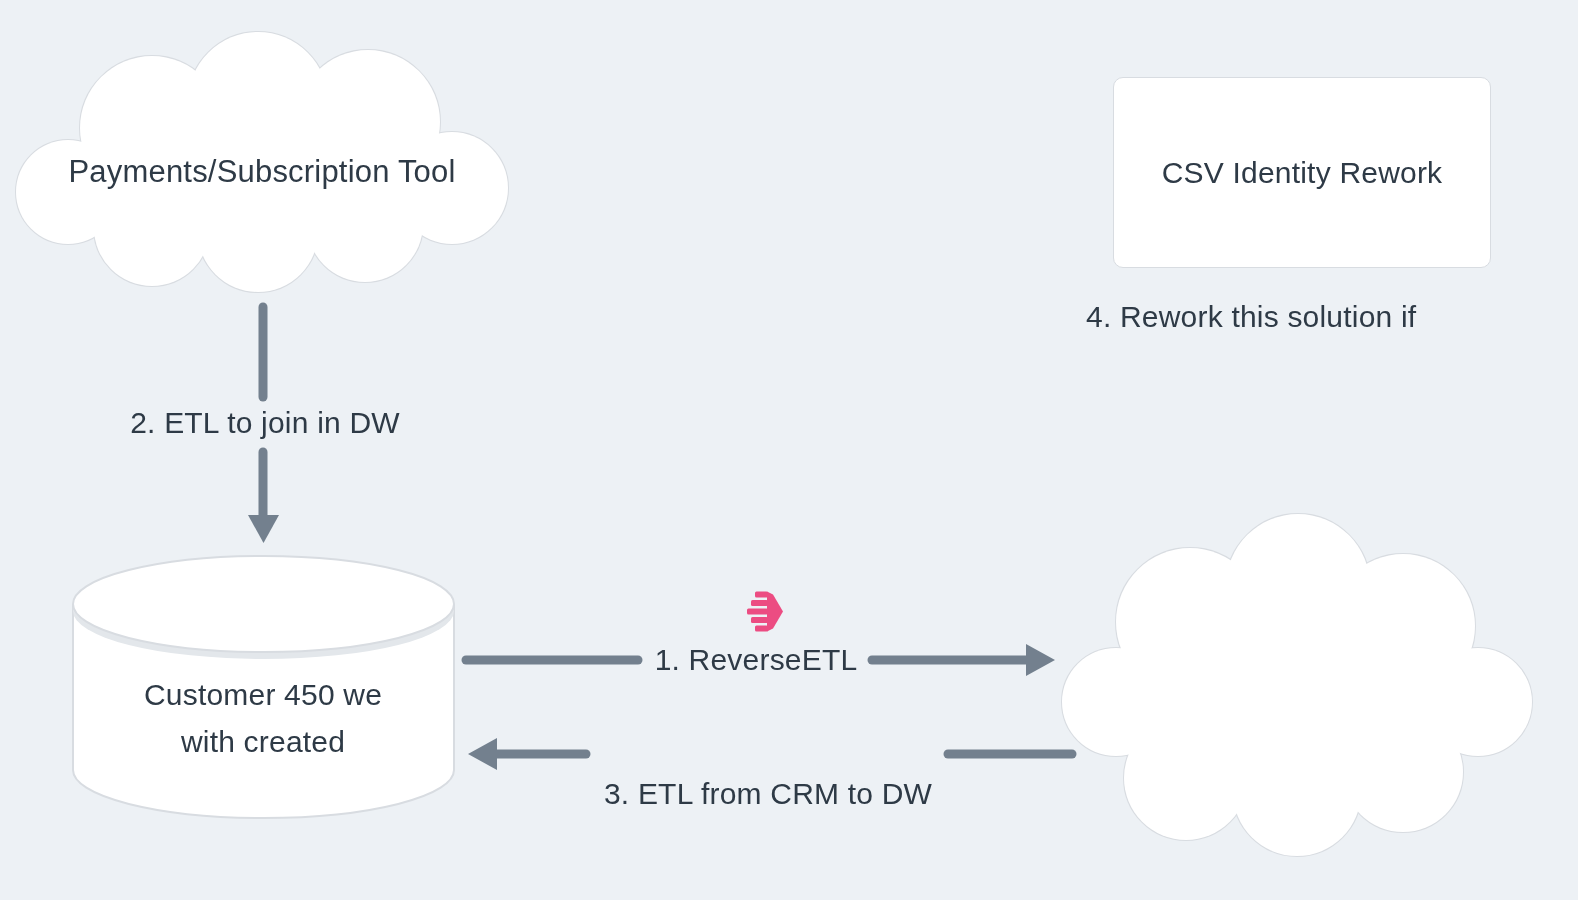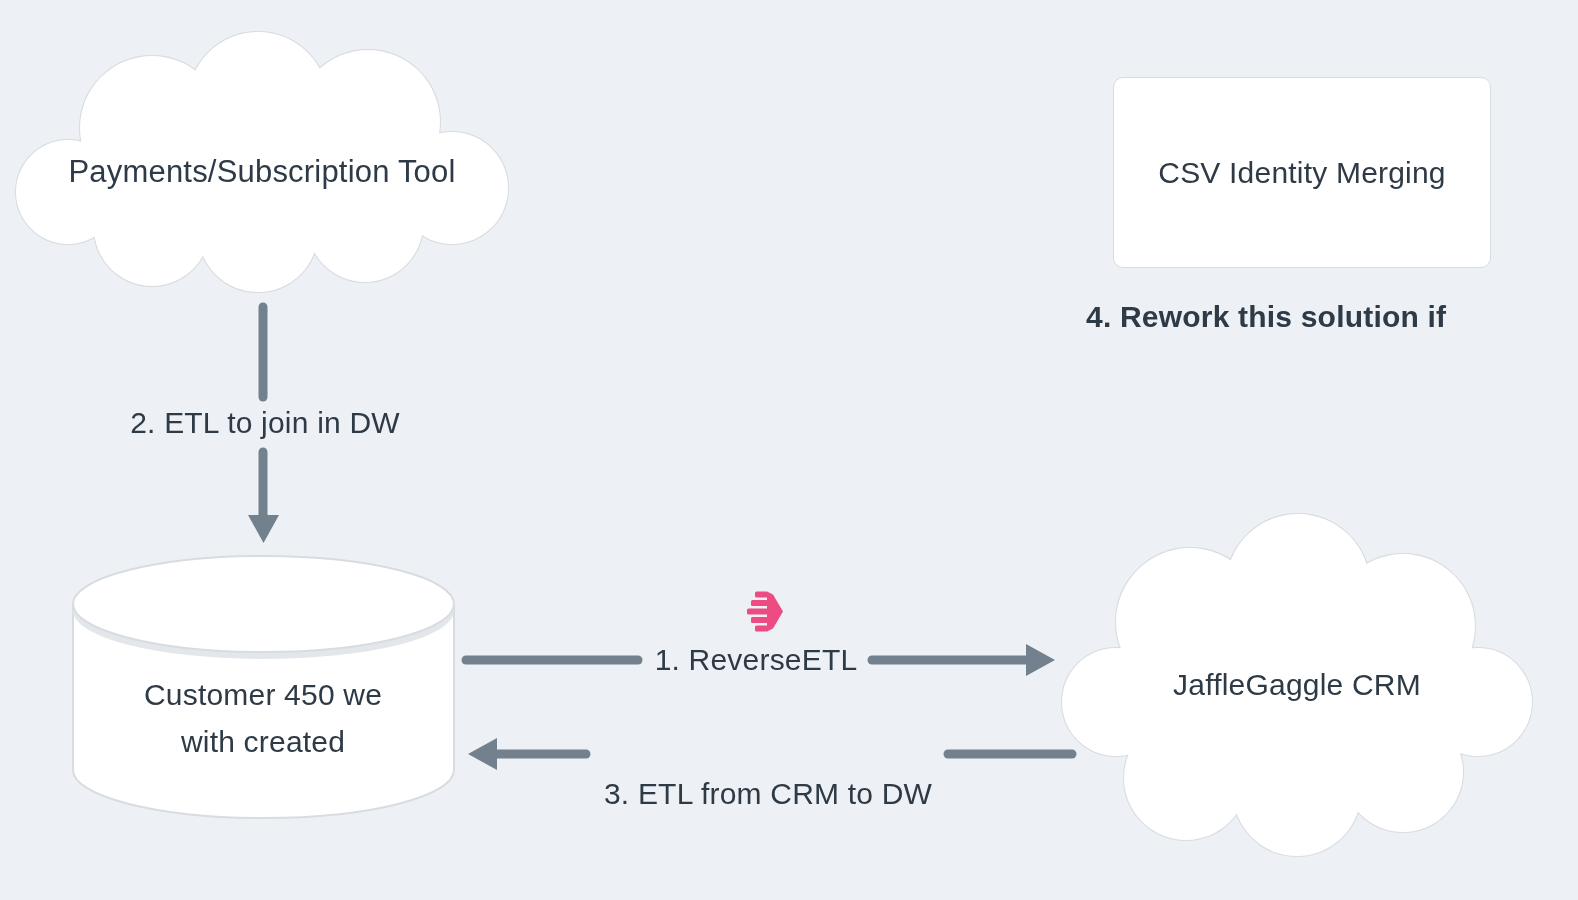--- a/index.html
+++ b/index.html
@@ -37,21 +37,21 @@
     letter-spacing: 0.2px;
     color: var(--ink);
     text-align: center;
   }
   .lbl.multiline { white-space: normal; line-height: 47px; }
   .note {
     position: absolute;
     left: 1086px;
     top: 293px;
     font-size: 30px;
-    font-weight: 700;
+    font-weight: 400;
     letter-spacing: 0.2px;
     line-height: 47px;
     color: var(--ink);
   }
   .csv-box {
     position: absolute;
     left: 1113px;
     top: 77px;
     width: 378px;
     height: 191px;
@@ -141,32 +141,31 @@
       <rect class="logo-part" x="4" y="9" width="17" height="6" rx="1.5"></rect>
       <rect class="logo-part" x="0" y="17.5" width="21" height="6" rx="1.5"></rect>
       <rect class="logo-part" x="4" y="26" width="17" height="6" rx="1.5"></rect>
       <rect class="logo-part" x="8" y="34.5" width="13" height="6" rx="1.5"></rect>
       <polygon class="logo-part" points="20,0.5 26,3.5 36,20.5 26,37.5 20,40.5"></polygon>
     </svg>
   </div>
 
   <div class="lbl" style="left:262px; top:172px; font-size:31px;">Payments/Subscription Tool</div>
 
-  <div class="lbl" style="left:1302px; top:173px;">CSV Identity Merging</div>
+  <div class="lbl" style="left:1302px; top:173px;">CSV Identity Rework</div>
 
   <div class="note">
     <div>4. Rework this solution if</div>
   </div>
 
   <div class="lbl" style="left:265px; top:423px;">2. ETL to join in DW</div>
 
   <div class="lbl multiline" style="left:263px; top:718px; width:340px;">
     <div>Customer 450 we</div>
     <div>with created</div>
   </div>
 
   <div class="lbl" style="left:756px; top:660px;text-align:center;">1. ReverseETL</div>
 
   <div class="lbl" style="left:768px; top:754px;margin-top:40px;">3. ETL from CRM to DW</div>
 
-  <div class="lbl" style="left:1297px; top:685px;">JaffleGaggle CRM</div>
 
 </div>
 
 </body></html>

